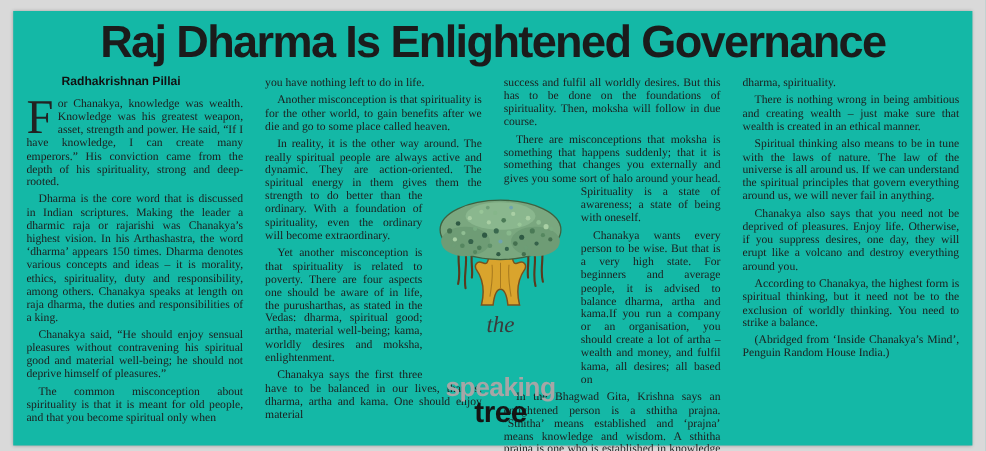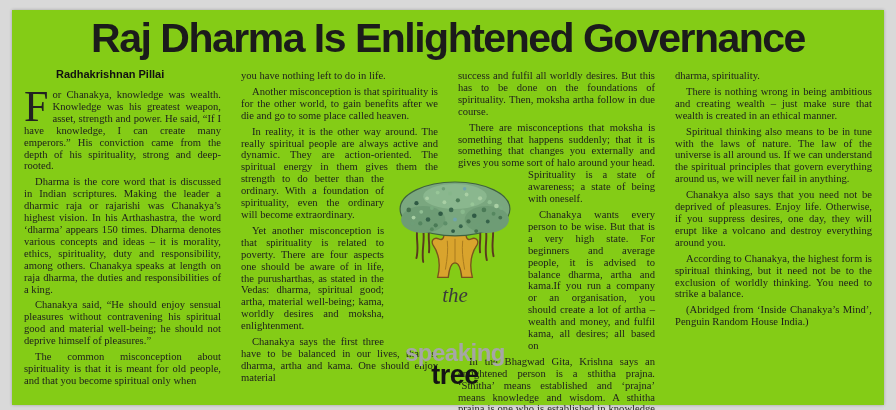--- a/index.html
+++ b/index.html
@@ -1,18 +1,18 @@
 <!DOCTYPE html>
 <html lang="en"><head>
 <meta charset="utf-8">
 <style>
   html,body{margin:0;padding:0;background:#d6d6d6;}
   .page{position:relative;width:896px;height:410px;background:#d9d9d9;overflow:hidden;
         font-family:"Liberation Serif", serif;}
-  .sheet{position:absolute;left:12px;top:10px;right:12px;bottom:5px;background:#84cc16;
+  .sheet{position:absolute;left:12px;top:10px;right:12px;bottom:5px;background:#14b8a6;
          box-sizing:border-box;padding:2px 8px 0 8px;box-shadow:0 0 3px rgba(0,0,0,.25);}
   .headline{margin:0 0 4px 0;padding-top:2px;text-align:center;white-space:nowrap;
             font-family:"Liberation Sans", sans-serif;font-weight:bold;color:#1b1b1b;
             font-size:41px;line-height:48px;letter-spacing:-1.5px;}
   .cols{display:flex;gap:12px;}
   .col{flex:1 1 0;min-width:0;color:#1d1d1d;}
   .byline{font-family:"Liberation Sans", sans-serif;font-weight:bold;font-size:11px;
           line-height:12px;margin:2px 0 9px 0;padding-left:36px;color:#111;}
   .para{margin:4px;font-size:10.6px;line-height:11.9px;text-align:justify;color:#1d1d1d;}
   .para.indent{text-indent:11px;}
@@ -52,21 +52,21 @@
         <div class="spacer-r"></div>
         <p class="para">you have nothing left to do in life.</p>
         <p class="para indent">Another misconception is that spirituality is for the other world, to gain benefits after we die and go to some place called heaven.</p>
         <p class="para indent">In reality, it is the other way around. The really spiritual people are always active and dynamic. They are action-oriented. The spiritual energy in them gives them the strength to do better than the ordinary. With a foundation of spirituality, even the ordinary will become extraordinary.</p>
         <p class="para indent">Yet another misconception is that spirituality is related to poverty. There are four aspects one should be aware of in life, the purusharthas, as stated in the Vedas: dharma, spiritual good; artha, material well-being; kama, worldly desires and moksha, enlightenment.</p>
         <p class="para indent">Chanakya says the first three have to be balanced in our lives, that is, dharma, artha and kama. One should enjoy material</p>
       </div>
 
       <div class="col">
         <div class="spacer-l"></div>
-        <p class="para">success and fulfil all worldly desires. But this has to be done on the foundations of spirituality. Then, moksha artha follow in due course.</p>
+        <p class="para">success and fulfil all worldly desires. But this has to be done on the foundations of spirituality. Then, moksha will follow in due course.</p>
         <p class="para indent">There are misconceptions that moksha is something that happens suddenly; that it is something that changes you externally and gives you some sort of halo around your head. Spirituality is a state of awareness; a state of being with oneself.</p>
         <p class="para indent">Chanakya wants every person to be wise. But that is a very high state. For beginners and average people, it is advised to balance dharma, artha and kama.If you run a company or an organisation, you should create a lot of artha – wealth and money, and fulfil kama, all desires; all based on</p>
         <p class="para indent">In the Bhagwad Gita, Krishna says an enlightened person is a sthitha prajna. ‘Sthitha’ means established and ‘prajna’ means knowledge and wisdom. A sthitha prajna is one who is established in knowledge and wisdom.</p>
       </div>
 
       <div class="col">
         <p class="para">dharma, spirituality.</p>
         <p class="para indent">There is nothing wrong in being ambitious and creating wealth – just make sure that wealth is created in an ethical manner.</p>
         <p class="para indent">Spiritual thinking also means to be in tune with the laws of nature. The law of the universe is all around us. If we can understand the spiritual principles that govern everything around us, we will never fail in anything.</p>
         <p class="para indent">Chanakya also says that you need not be deprived of pleasures. Enjoy life. Otherwise, if you suppress desires, one day, they will erupt like a volcano and destroy everything around you.</p>

